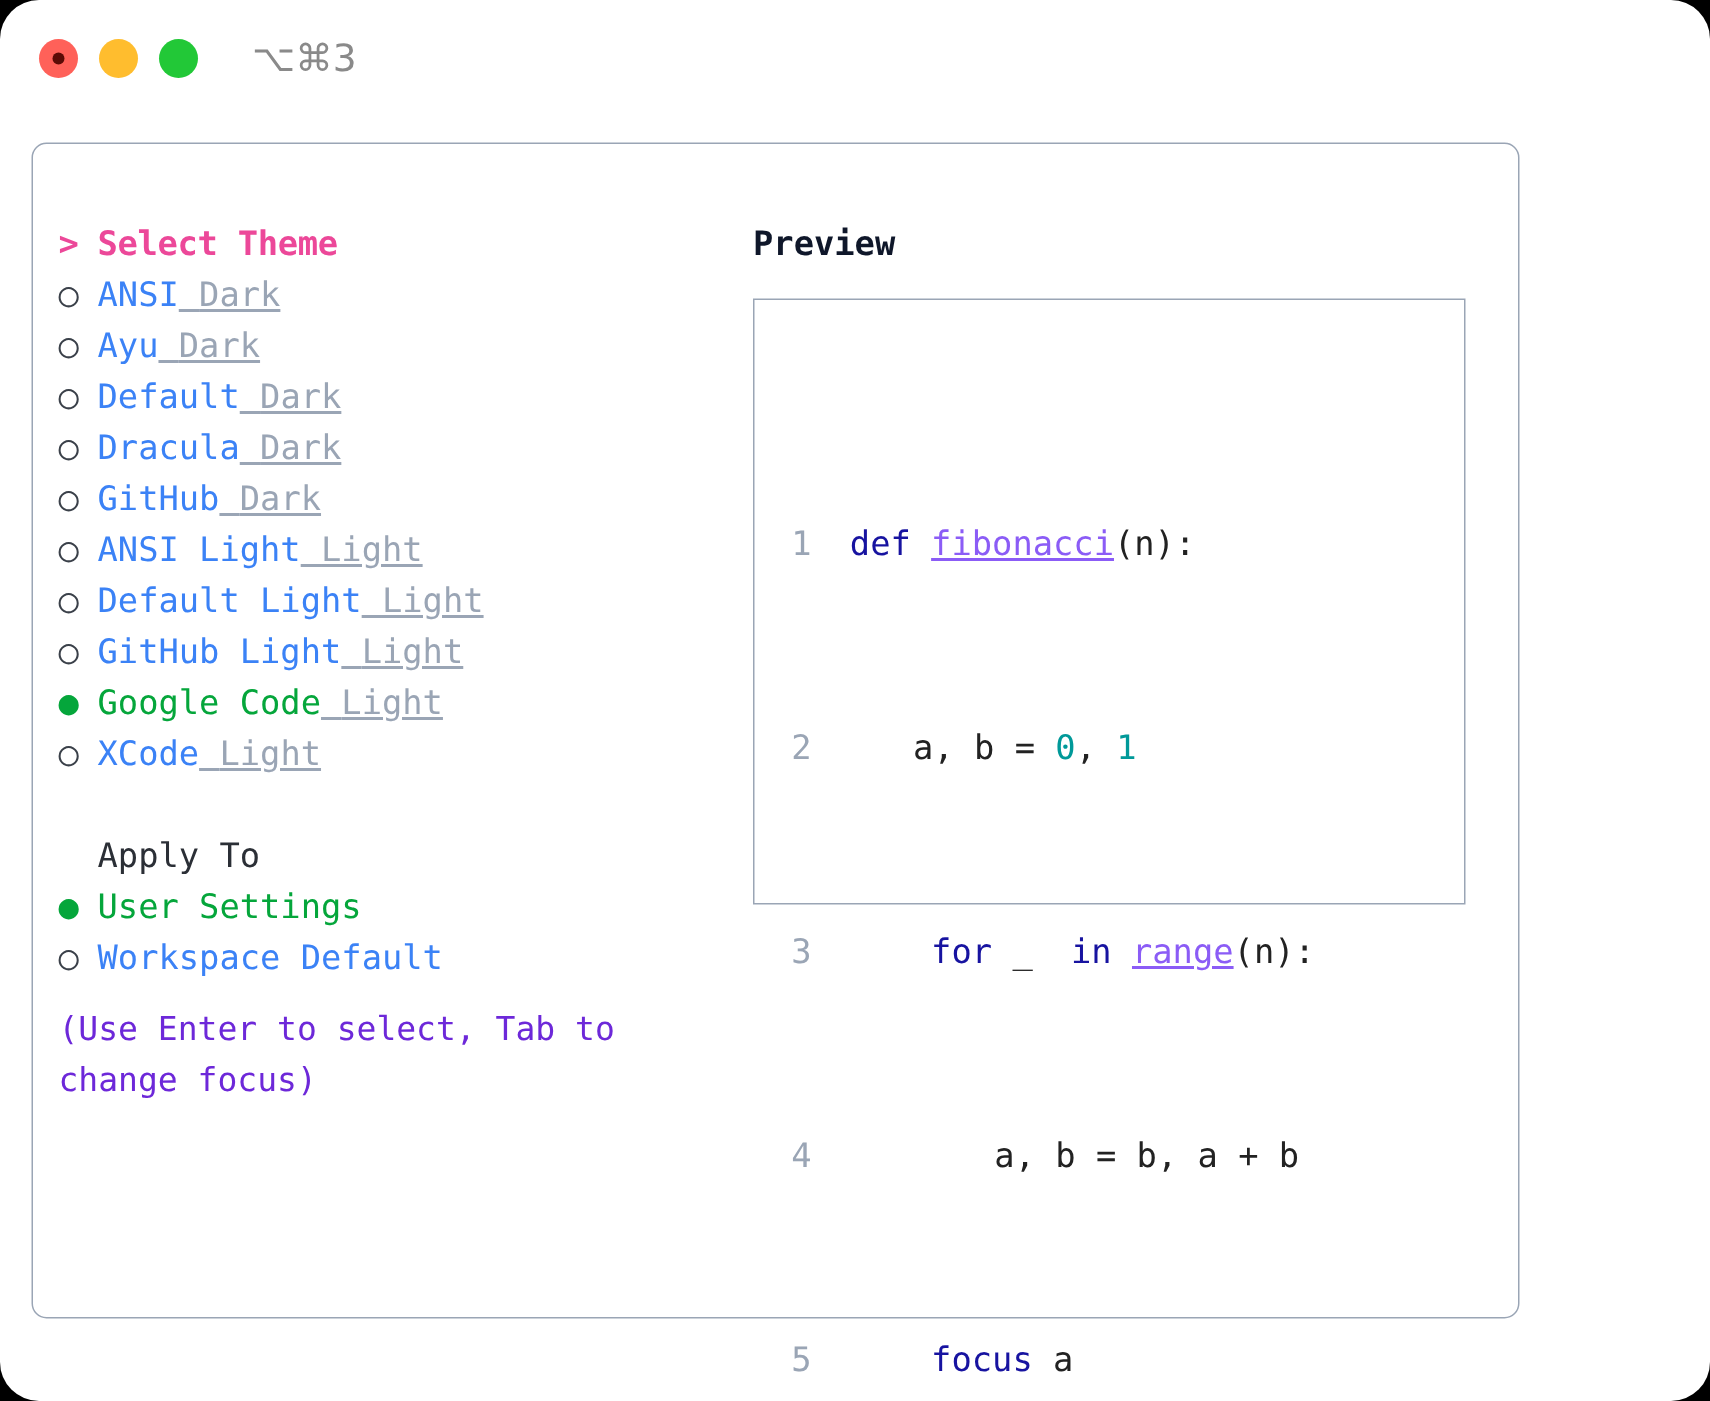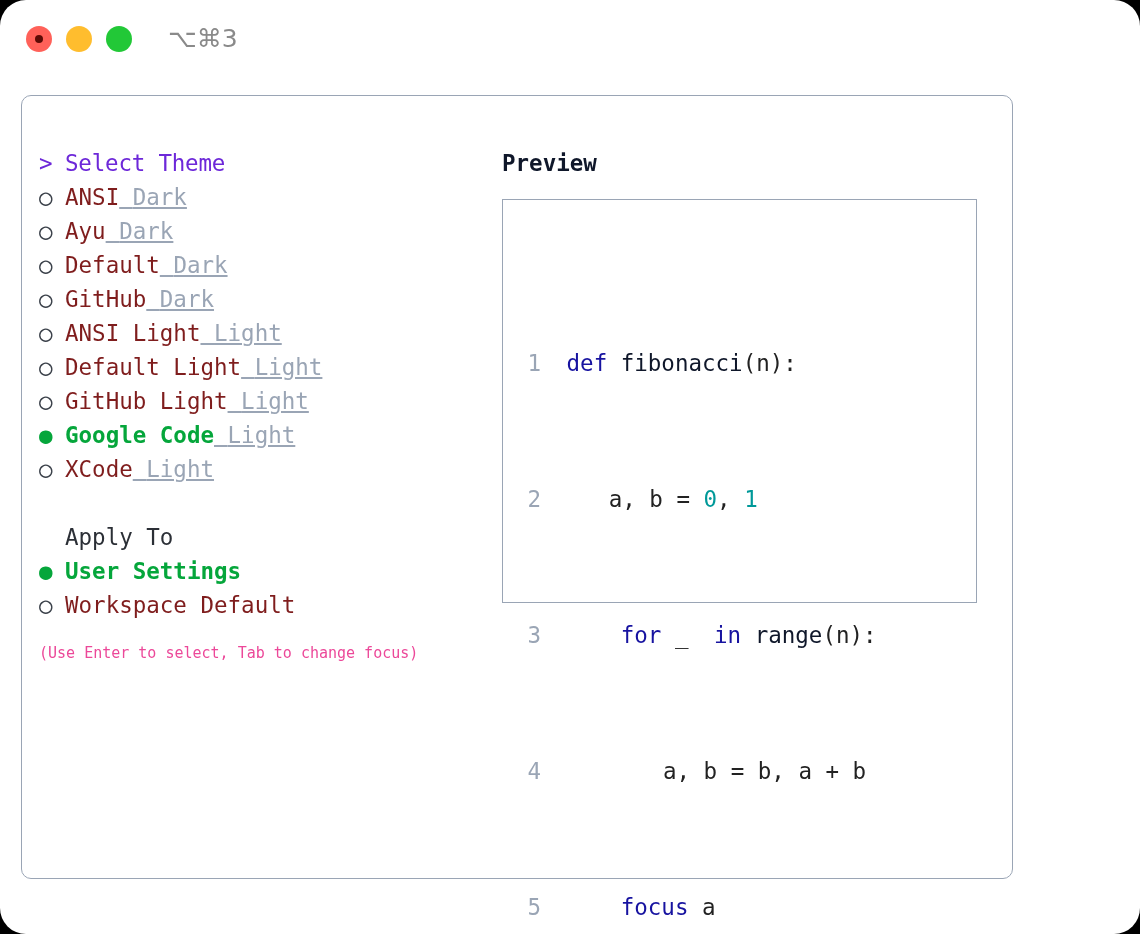--- a/index.html
+++ b/index.html
@@ -81,39 +81,39 @@
     width: 440px;
   }
   .row {
     height: 34px;
     line-height: 34px;
     font-size: 22.5px;
     white-space: pre;
     color: #2b2f36;
   }
   .hdr {
-    font-weight: normal;
-    color: #6d28d9;
+    font-weight: bold;
+    color: #ec4899;
     letter-spacing: -0.2px;
   }
   .marker {
     display: inline-block;
     width: 26px;
   }
   .radio-off { color: #3a4049; }
   .radio-on  { color: #05a63b; }
-  .themename { color: #7f1d1d; }
-  .themename.sel { color: #05a63b; font-weight: bold; }
+  .themename { color: #3b82f6; }
+  .themename.sel { color: #05a63b; }
   .variant  { color: #9aa5b5; text-decoration: underline; }
   .spacer   { height: 34px; }
   #hint {
     margin-top: 14px;
-    font-size: 15px;
-    line-height: 34px;
-    color: #ec4899;
+    font-size: 22px;
+    line-height: 34px;
+    color: #6d28d9;
     white-space: pre-wrap;
     width: 410px;
   }
 
   
   #right-col {
     position: absolute;
     left: 480px;
     top: 50px;
     width: 490px;
@@ -143,21 +143,21 @@
     white-space: pre;
   }
   .cline { height: 34px; white-space: pre; }
   .ln {
     display: inline-block;
     width: 22px;
     text-align: right;
     color: #9aa5b5;
   }
   .kw   { color: #1713a0; margin-left: 12px; }
-  .fn   { color: #0f172a; }
+  .fn   { color: #8b5cf6; text-decoration: underline; }
   .num  { color: #009999; }
   .pl   { color: #222222; }
 </style>
 </head>
 <body>
 
 <div id="window">
 
   <div id="titlebar">
     <div class="traffic" id="dot-close"></div>
@@ -173,20 +173,21 @@
 
       <div class="row hdr"><span class="marker">&gt;</span><span>Select Theme</span></div>
 
       <div class="row"><span class="marker radio-off">○</span><span class="themename">ANSI</span><span class="variant"> </span><span class="variant">Dark</span></div>
 
 
       <div class="row"><span class="marker radio-off">○</span><span class="themename">Ayu</span><span class="variant"> </span><span class="variant">Dark</span></div>
 
       <div class="row"><span class="marker radio-off">○</span><span class="themename">Default</span><span class="variant"> </span><span class="variant">Dark</span></div>
 
+      <div class="row"><span class="marker radio-off">○</span><span class="themename">Dracula</span><span class="variant"> </span><span class="variant">Dark</span></div>
 
       <div class="row"><span class="marker radio-off">○</span><span class="themename">GitHub</span><span class="variant"> </span><span class="variant">Dark</span></div>
 
       <div class="row"><span class="marker radio-off">○</span><span class="themename">ANSI Light</span><span class="variant"> </span><span class="variant">Light</span></div>
 
 
       <div class="row"><span class="marker radio-off">○</span><span class="themename">Default Light</span><span class="variant"> </span><span class="variant">Light</span></div>
 
       <div class="row"><span class="marker radio-off">○</span><span class="themename">GitHub Light</span><span class="variant"> </span><span class="variant">Light</span></div>
 

